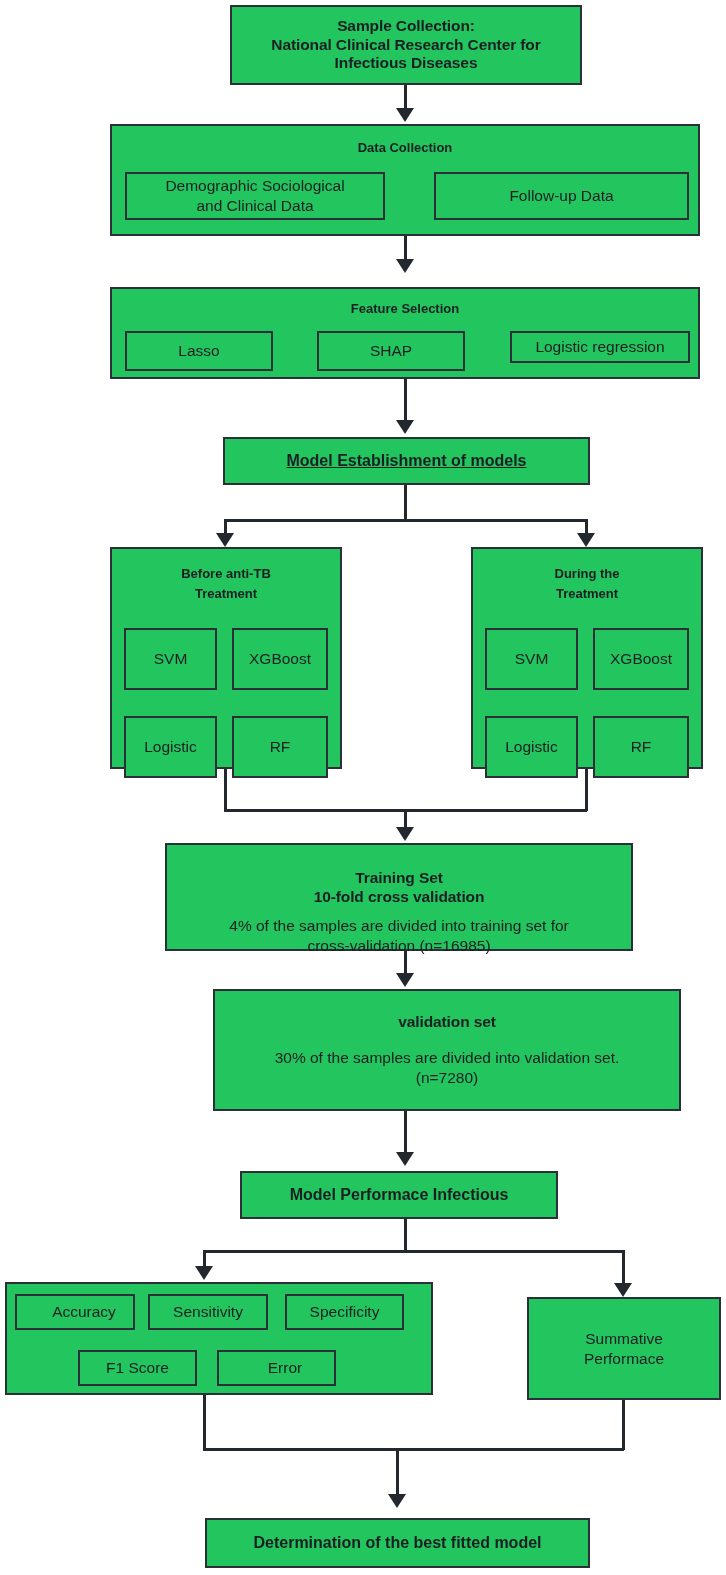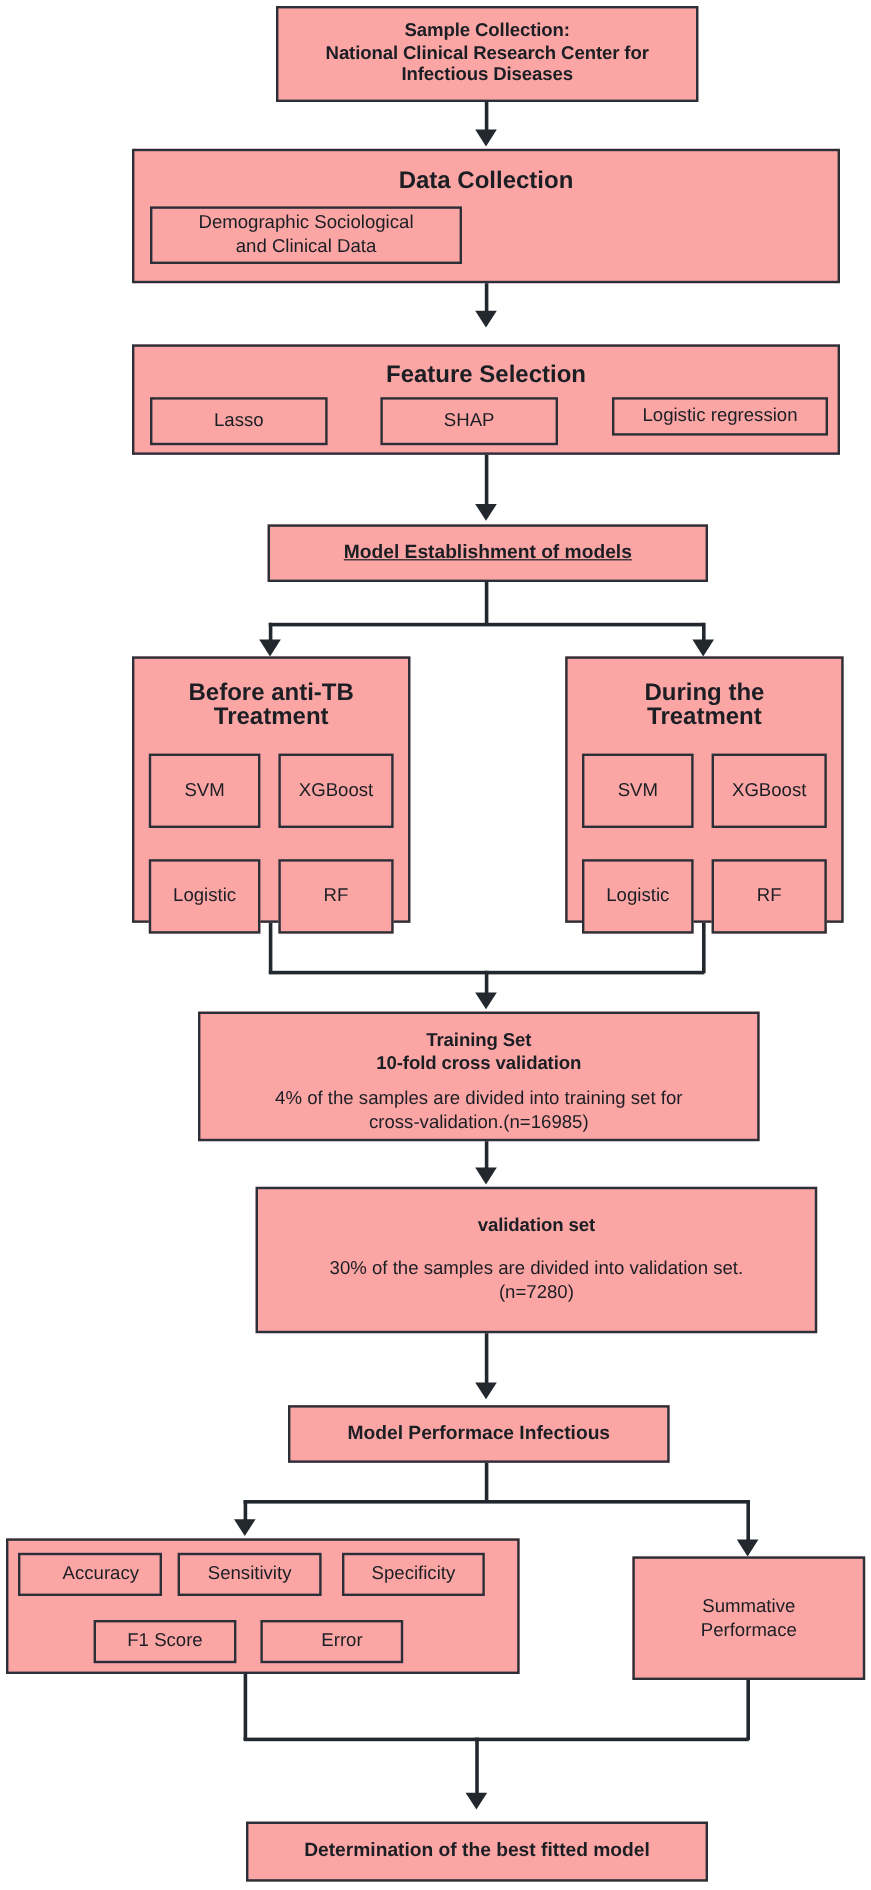--- a/index.html
+++ b/index.html
@@ -15,21 +15,21 @@
   #canvas {
     position: relative;
     width: 726px;
     height: 1575px;
     background: #ffffff;
     overflow: hidden;
   }
   .box {
     position: absolute;
     box-sizing: border-box;
-    background: #fca5a5;
+    background: #22c55e;
     border: 2.5px solid #2b3038;
     display: flex;
     flex-direction: column;
     align-items: center;
     justify-content: center;
     text-align: center;
   }
   .box.inner {
     border-width: 2.5px;
   }
@@ -48,21 +48,21 @@
     font-weight: normal;
     font-size: 15.5px;
     line-height: 1.28;
   }
   .sect-title {
     position: absolute;
     left: 0;
     right: 0;
     text-align: center;
     font-weight: bold;
-    font-size: 20px;
+    font-size: 13px;
   }
   
   .vline {
     position: absolute;
     background: #23282f;
     width: 2.5px;
   }
   .hline {
     position: absolute;
     background: #23282f;
@@ -89,20 +89,23 @@
   </div>
 
   <div class="vline" style="left:404px; top:85px; height:25px;"></div>
   <div class="arrow" style="left:396px; top:108px;"></div>
 
   <div class="box" style="left:110px; top:124px; width:590px; height:112px; justify-content:flex-start;">
     <div class="sect-title" style="top:14px;">Data Collection</div>
     <div class="box inner" style="left:13px; top:46px; width:260px; height:48px;">
       <div class="plain">Demographic Sociological</div>
       <div class="plain">and Clinical Data</div>
+    </div>
+    <div class="box inner" style="left:322px; top:46px; width:255px; height:48px;">
+      <div class="plain">Follow-up Data</div>
     </div>
   </div>
 
   <div class="vline" style="left:404px; top:236px; height:25px;"></div>
   <div class="arrow" style="left:396px; top:259px;"></div>
 
   <div class="box" style="left:110px; top:287px; width:590px; height:92px; justify-content:flex-start;">
     <div class="sect-title" style="top:12px;">Feature Selection</div>
     <div class="box inner" style="left:13px; top:42px; width:148px; height:40px;">
       <div class="plain">Lasso</div>
@@ -162,21 +165,21 @@
       <div class="plain">RF</div>
     </div>
   </div>
 
   <div class="vline" style="left:224px; top:769px; height:42px;"></div>
   <div class="vline" style="left:585px; top:769px; height:42px;"></div>
   <div class="hline" style="left:224px; top:809px; width:363px;"></div>
   <div class="vline" style="left:404px; top:809px; height:20px;"></div>
   <div class="arrow" style="left:396px; top:827px;"></div>
 
-  <div class="box" style="left:165px; top:843px; width:468px; height:108px; justify-content:center; padding-top:11px;">
+  <div class="box" style="left:165px; top:843px; width:468px; height:108px; justify-content:flex-start; padding-top:24px;">
     <div class="ttl">Training Set</div>
     <div class="ttl">10-fold cross validation</div>
     <div class="plain" style="margin-top:9px;">4% of the samples are divided into training set for</div>
     <div class="plain">cross-validation.(n=16985)</div>
   </div>
 
   <div class="vline" style="left:404px; top:951px; height:24px;"></div>
   <div class="arrow" style="left:396px; top:973px;"></div>
 
   <div class="box" style="left:165px; top:989px; width:468px; height:122px; justify-content:flex-start; padding-top:22px;margin-left:48px;">

